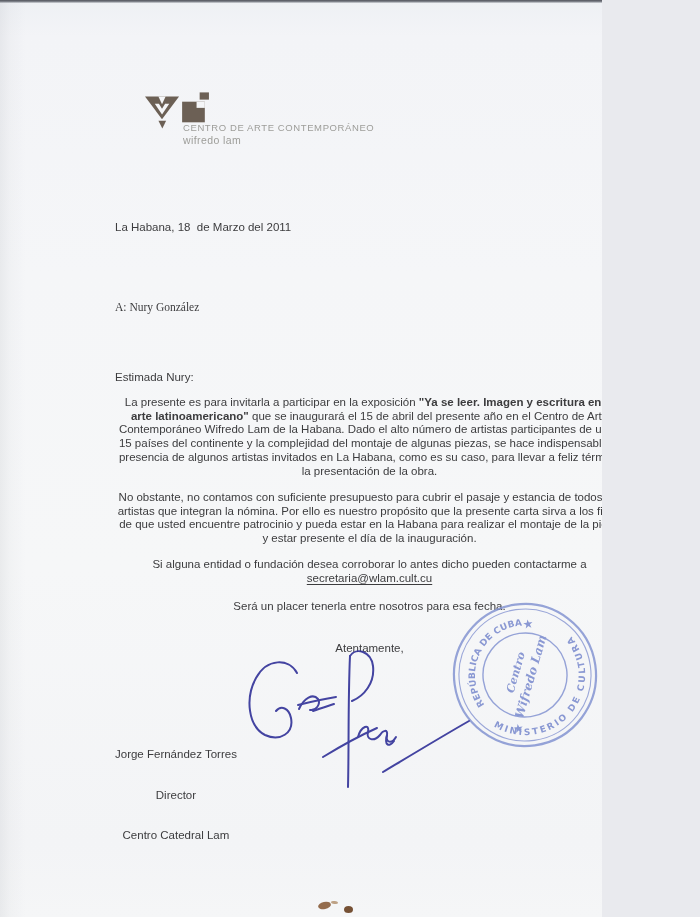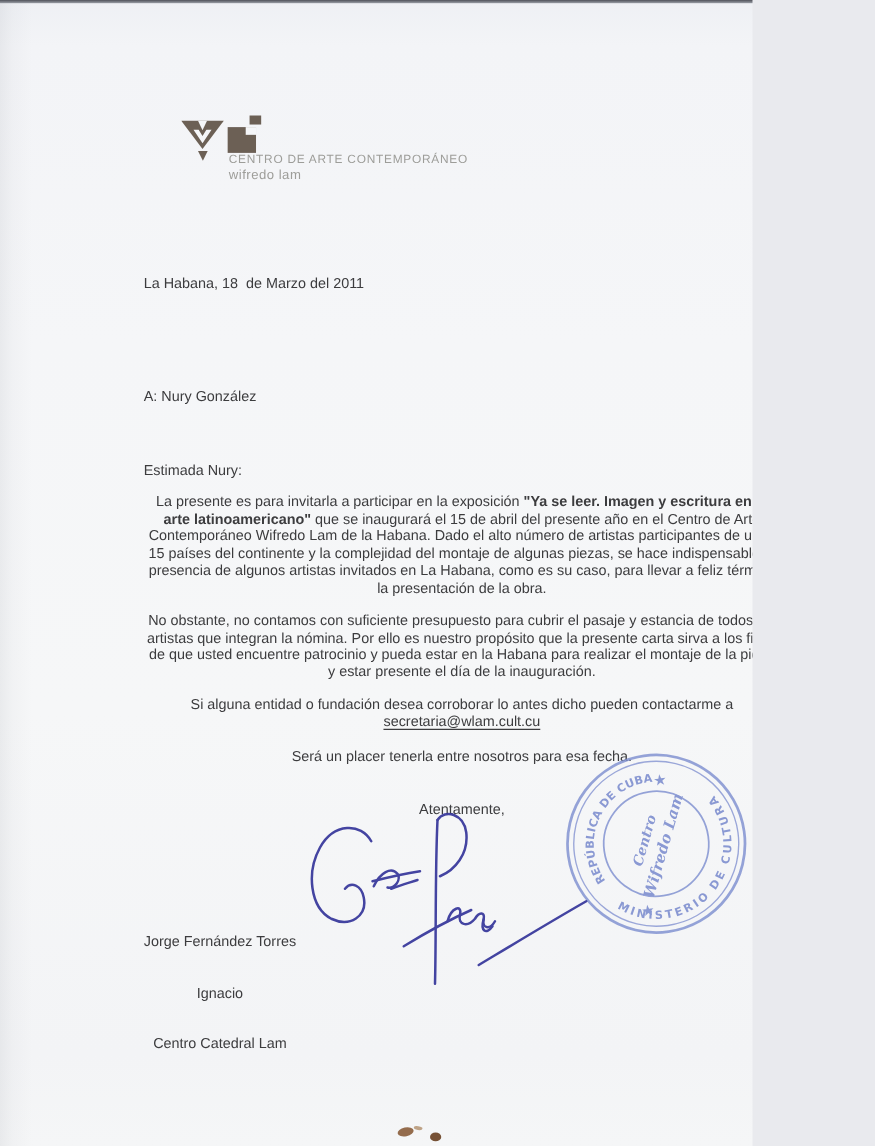--- a/index.html
+++ b/index.html
@@ -24,21 +24,21 @@
     position:absolute;left:183px;top:122px;
     font-size:9.5px;letter-spacing:0.6px;color:#9d9d99;
   }
   .org-sub{
     position:absolute;left:183px;top:134px;
     font-size:10.5px;letter-spacing:0.4px;color:#9d9d99;
   }
   
   .txt{position:absolute;color:#3c3c3e;font-size:11.5px;line-height:13.7px;white-space:pre-wrap;text-align:center;}
   .date{left:115px;top:221px;}
-  .addressee{left:115px;top:312px;}
+  .addressee{left:115px;top:301px;font-family:Liberation Serif, serif;}
   .salutation{left:115px;top:371px;}
   .para{left:115px;width:509px;text-align:center;}
   .p1{top:396px;}
   .p2{top:491px;}
   .p3{top:558px;}
   .p4{top:600px;}
   .closing{top:642px;}
   .sender{left:115px;top:721px;line-height:13.5px;}
   .bold{font-weight:bold;}
   .email{text-decoration:underline;text-underline-offset:2px;}
@@ -135,21 +135,21 @@
 
       <path d="M 143,101 C 146,90 155,87 153,96 C 151,104 159,106 165,99 C 168,94 173,93 172,99 C 170,107 177,108 181,101"></path>
       <path d="M 172,99 C 169,109 174,112 179,105"></path>
 
       <path d="M 168,136 C 193,121 226,101 254,85"></path>
     </svg>
   </div>
 
   <div class="txt sender">
     <div>Jorge Fernández Torres</div>
-    <div>Ignacio</div>
+    <div>Director</div>
     <div>Centro Catedral Lam</div>
   </div>
 
 
   <div class="stain stain-a"></div>
   <div class="stain stain-a2"></div>
   <div class="stain stain-b"></div>
   <div class="stain stain-c"></div>
   <div class="stain stain-d"></div>
 </div>

